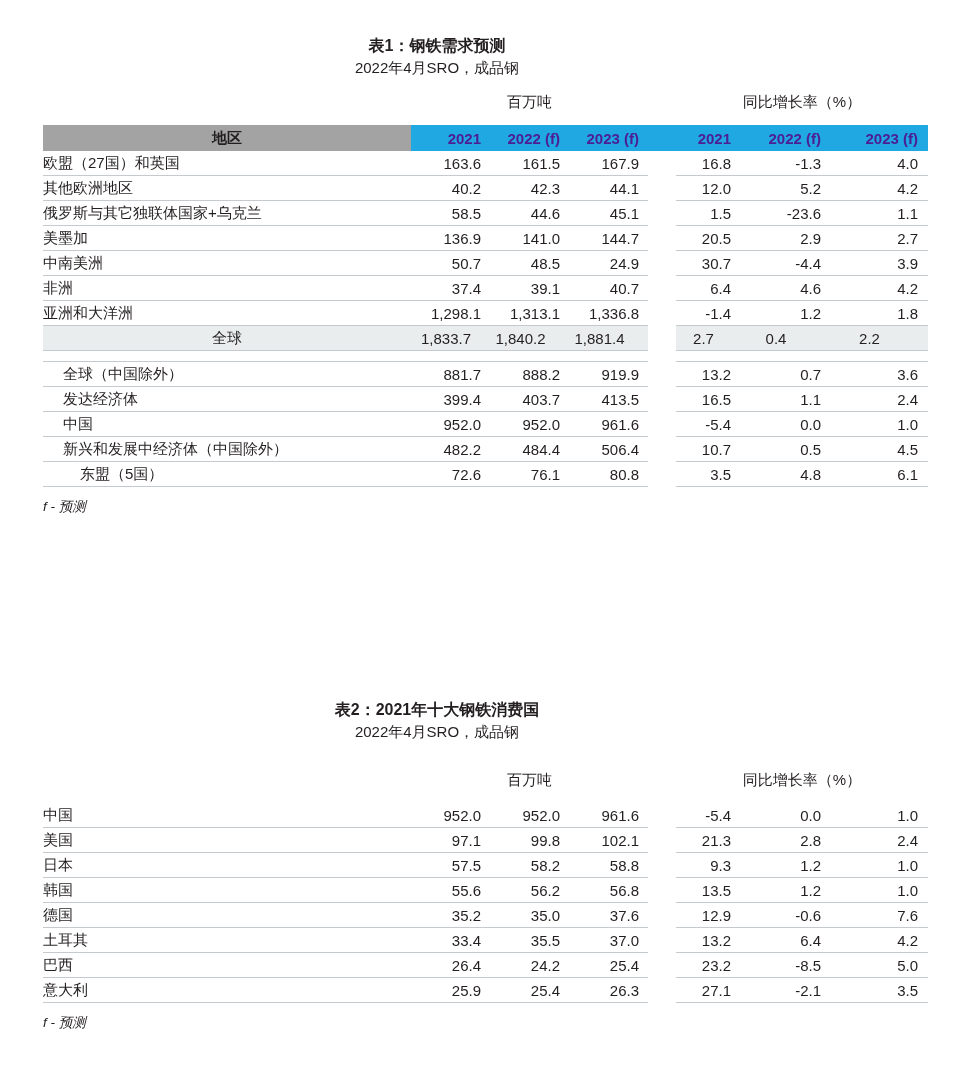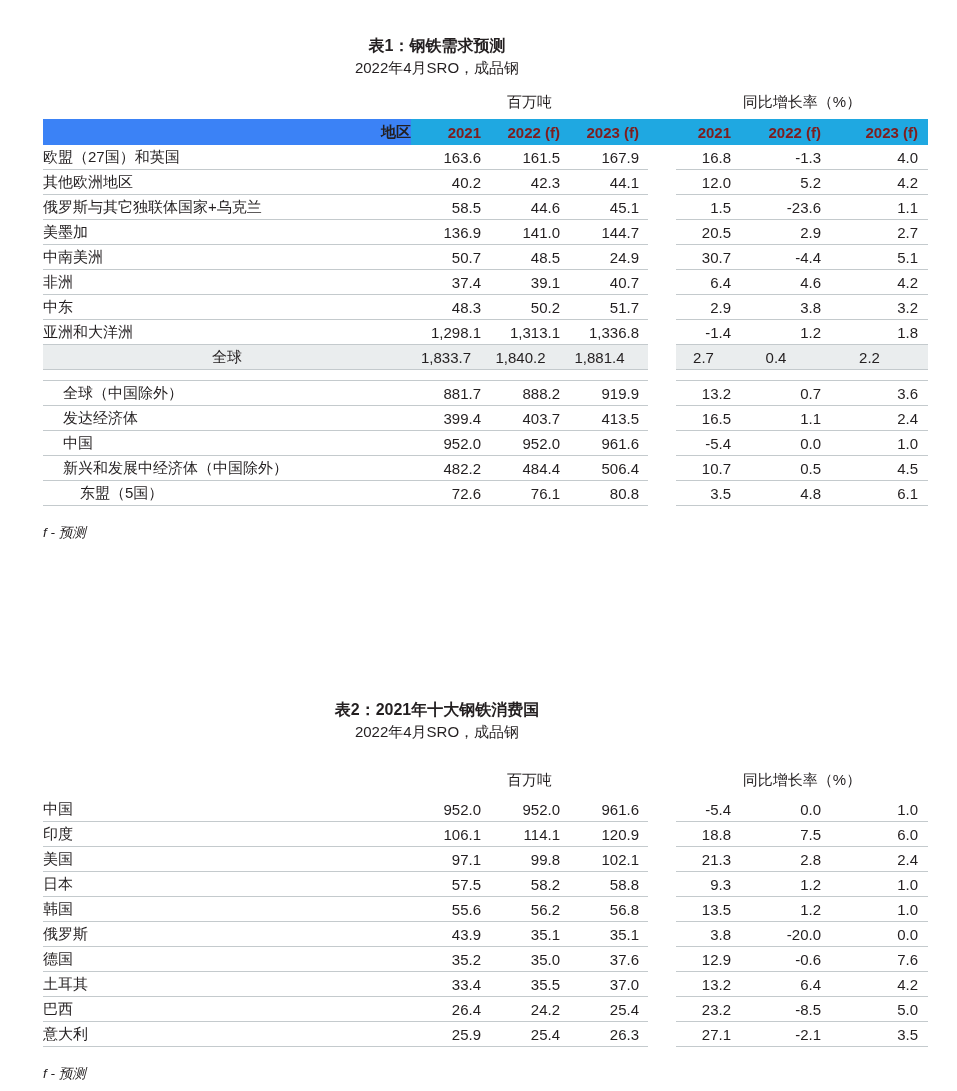--- a/index.html
+++ b/index.html
@@ -19,43 +19,43 @@
   #t1{top:36px;}
   #t2{top:700px;}
   .tbl-title{text-align:center;font-size:16px;font-weight:700;line-height:19px;}
   .tbl-subtitle{text-align:center;font-size:15px;line-height:18px;margin-top:4px;}
   .data-table{
     border-collapse:collapse;table-layout:fixed;width:885px;
     margin:14px 0 0 43px;font-size:15px;
   }
   #t2 .data-table{margin-top:28px;}
   .data-table th,.data-table td{padding:0;overflow:hidden;white-space:nowrap;}
-  .unit-row th{font-weight:400;font-size:15px;text-align:center;vertical-align:bottom;height:21px;padding-bottom:7px;color:var(--ink);}
+  .unit-row th{font-weight:400;font-size:15px;text-align:center;vertical-align:bottom;height:21px;padding-bottom:13px;color:var(--ink);}
   .head-row th{height:23px;font-size:15px;}
-  .head-row th.blue{background:var(--blue);color:#7f1d1d;font-weight:700;text-align:right;}
-  .head-row th.rowhead{background:#3b82f6;color:var(--ink);font-weight:700;text-align:right;vertical-align:bottom;padding-bottom:3px;}
+  .head-row th.blue{background:var(--blue);color:#4c1d95;font-weight:700;text-align:right;}
+  .head-row th.rowhead{background:#a3a3a3;color:var(--ink);font-weight:700;text-align:center;vertical-align:bottom;padding-bottom:3px;}
   .body-row td{border-bottom:1px solid var(--line);height:24px;}
   .body-row td.gapcell{border-bottom:none;}
   .spacer td{border-bottom:1px solid var(--line);height:10px;}
   .spacer td.gapcell{border-bottom:none;}
   .num{text-align:right;}
   .lbl{text-align:left;}
   .indent-1{padding-left:20px !important;}
   .indent-2{padding-left:37px !important;}
   .highlight td{background:var(--hl);font-weight:400;text-align:center;}
   .highlight td.gapcell{background:transparent;}
   
   .data-table .head-row > *:nth-child(4),
   .data-table .body-row > *:nth-child(4),
   .data-table .spacer  > *:nth-child(4){padding-right:9px;}
   .data-table .head-row > *:nth-child(8),
   .data-table .body-row > *:nth-child(8),
   .data-table .spacer  > *:nth-child(8){padding-right:10px;}
   .footnotes{margin:9px 0 0 43px;font-style:italic;font-size:13.5px;line-height:1.55;color:var(--ink);}
-  .footnote{margin-top:17px;}
+  .footnote{margin-top:10px;}
 </style>
 </head>
 <body>
 
 <div class="page">
 
   <section class="tbl-section" id="t1">
     <div class="tbl-title">表1：钢铁需求预测</div>
     <div class="tbl-subtitle">2022年4月SRO，成品钢</div>
     <table class="data-table" data-table="table1">
@@ -129,41 +129,31 @@
             <td class="num">2.7</td>
           </tr>
           <tr class="body-row">
             <td class="lbl indent-0">中南美洲</td>
             <td class="num">50.7</td>
             <td class="num">48.5</td>
             <td class="num">24.9</td>
             <td class="gapcell"></td>
             <td class="num">30.7</td>
             <td class="num">-4.4</td>
-            <td class="num">5.1</td>
+            <td class="num">3.9</td>
           </tr>
           <tr class="body-row">
             <td class="lbl indent-0">非洲</td>
             <td class="num">37.4</td>
             <td class="num">39.1</td>
             <td class="num">40.7</td>
             <td class="gapcell"></td>
             <td class="num">6.4</td>
             <td class="num">4.6</td>
             <td class="num">4.2</td>
-          </tr>
-          <tr class="body-row">
-            <td class="lbl indent-0">中东</td>
-            <td class="num">48.3</td>
-            <td class="num">50.2</td>
-            <td class="num">51.7</td>
-            <td class="gapcell"></td>
-            <td class="num">2.9</td>
-            <td class="num">3.8</td>
-            <td class="num">3.2</td>
           </tr>
           <tr class="body-row">
             <td class="lbl indent-0">亚洲和大洋洲</td>
             <td class="num">1,298.1</td>
             <td class="num">1,313.1</td>
             <td class="num">1,336.8</td>
             <td class="gapcell"></td>
             <td class="num">-1.4</td>
             <td class="num">1.2</td>
             <td class="num">1.8</td>
@@ -272,30 +262,20 @@
             <td class="lbl indent-0">中国</td>
             <td class="num">952.0</td>
             <td class="num">952.0</td>
             <td class="num">961.6</td>
             <td class="gapcell"></td>
             <td class="num">-5.4</td>
             <td class="num">0.0</td>
             <td class="num">1.0</td>
           </tr>
           <tr class="body-row">
-            <td class="lbl indent-0">印度</td>
-            <td class="num">106.1</td>
-            <td class="num">114.1</td>
-            <td class="num">120.9</td>
-            <td class="gapcell"></td>
-            <td class="num">18.8</td>
-            <td class="num">7.5</td>
-            <td class="num">6.0</td>
-          </tr>
-          <tr class="body-row">
             <td class="lbl indent-0">美国</td>
             <td class="num">97.1</td>
             <td class="num">99.8</td>
             <td class="num">102.1</td>
             <td class="gapcell"></td>
             <td class="num">21.3</td>
             <td class="num">2.8</td>
             <td class="num">2.4</td>
           </tr>
           <tr class="body-row">
@@ -310,30 +290,20 @@
           </tr>
           <tr class="body-row">
             <td class="lbl indent-0">韩国</td>
             <td class="num">55.6</td>
             <td class="num">56.2</td>
             <td class="num">56.8</td>
             <td class="gapcell"></td>
             <td class="num">13.5</td>
             <td class="num">1.2</td>
             <td class="num">1.0</td>
-          </tr>
-          <tr class="body-row">
-            <td class="lbl indent-0">俄罗斯</td>
-            <td class="num">43.9</td>
-            <td class="num">35.1</td>
-            <td class="num">35.1</td>
-            <td class="gapcell"></td>
-            <td class="num">3.8</td>
-            <td class="num">-20.0</td>
-            <td class="num">0.0</td>
           </tr>
           <tr class="body-row">
             <td class="lbl indent-0">德国</td>
             <td class="num">35.2</td>
             <td class="num">35.0</td>
             <td class="num">37.6</td>
             <td class="gapcell"></td>
             <td class="num">12.9</td>
             <td class="num">-0.6</td>
             <td class="num">7.6</td>

